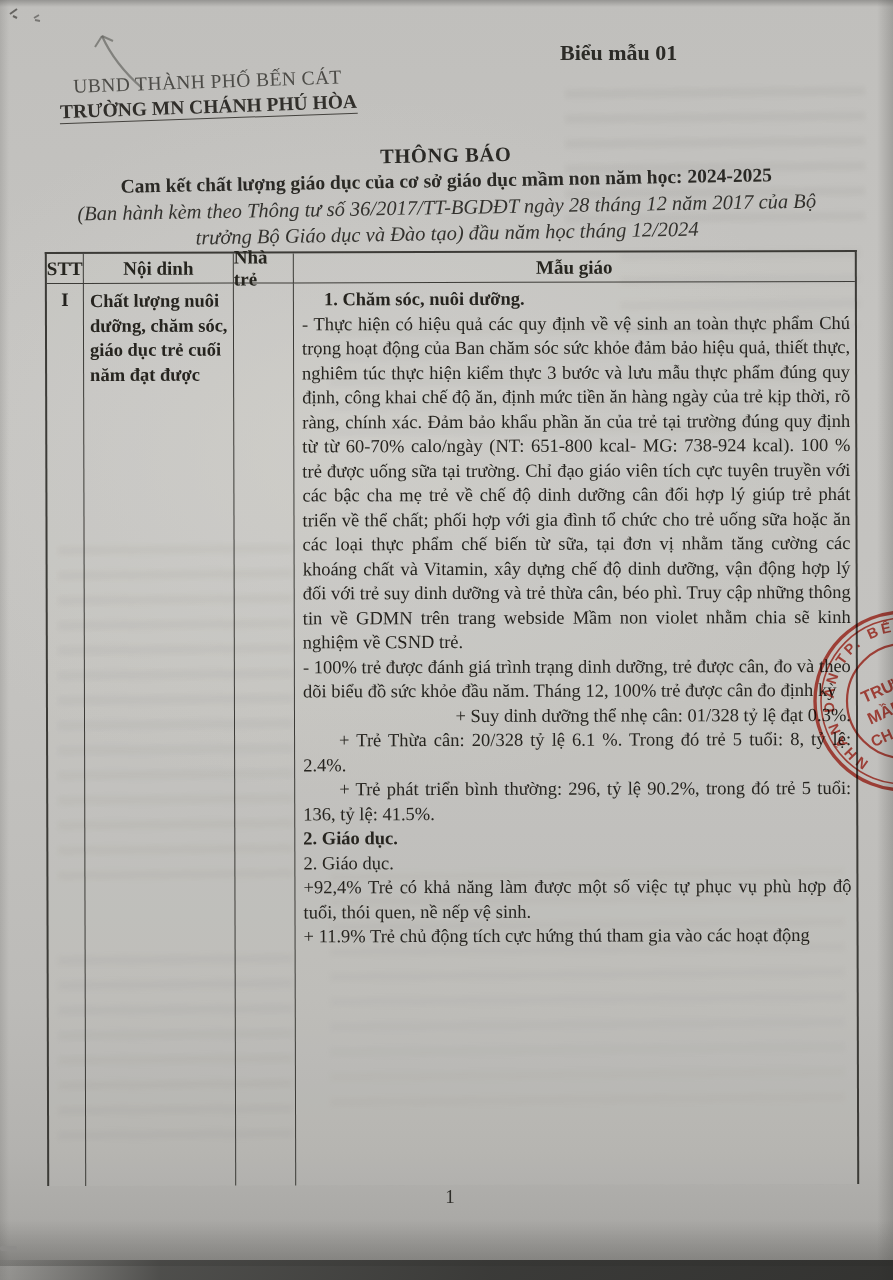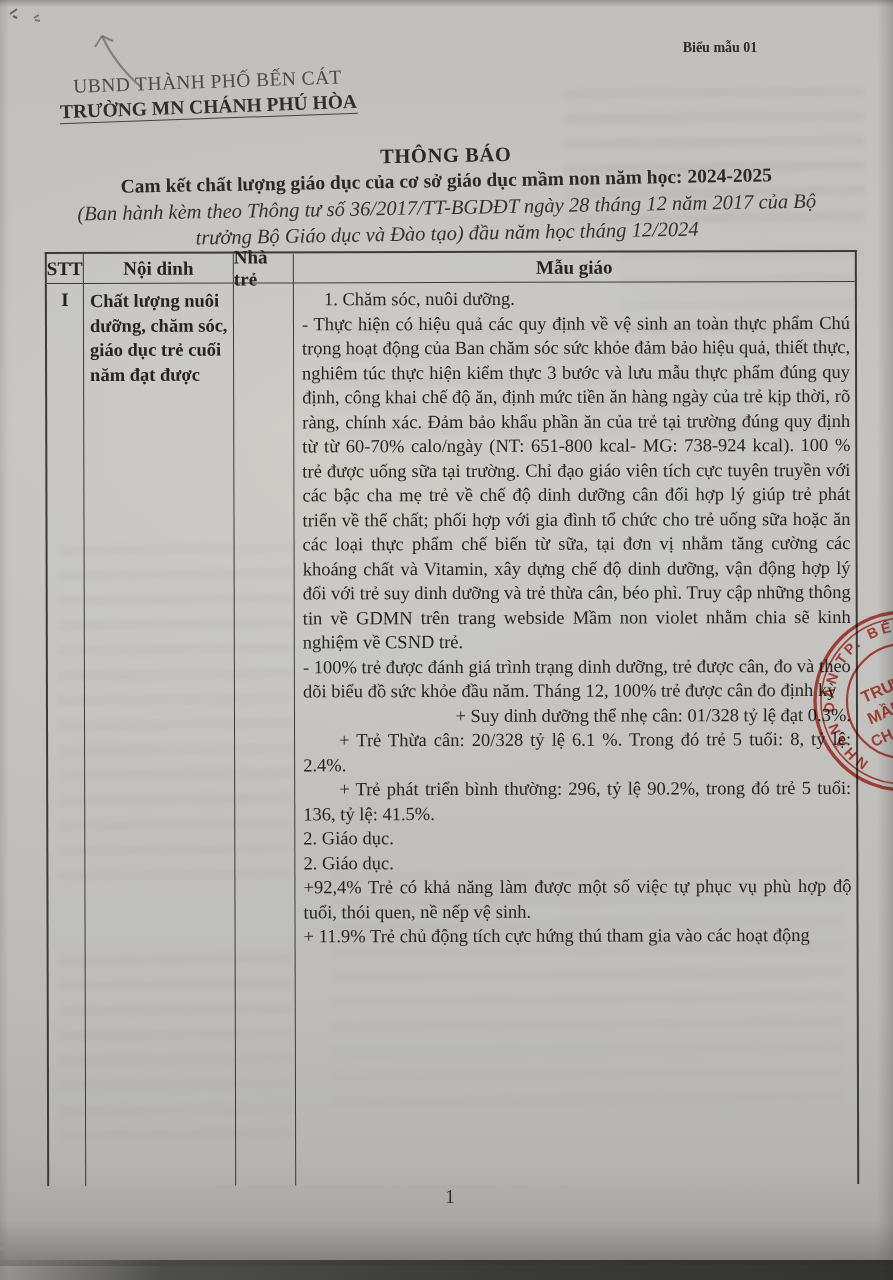--- a/index.html
+++ b/index.html
@@ -31,22 +31,22 @@
     background:repeating-linear-gradient(180deg,rgba(122,120,114,.20) 0 9px,rgba(122,120,114,0) 9px 25px);}
   .b1{left:565px;top:88px;width:300px;height:150px;opacity:.42;}
   .b2{left:330px;top:325px;width:510px;height:115px;opacity:.30;}
   .b3{left:58px;top:545px;width:235px;height:340px;opacity:.40;}
   .b4{left:330px;top:870px;width:515px;height:250px;opacity:.26;}
   .b5{left:58px;top:955px;width:235px;height:195px;opacity:.36;}
   .b6{left:620px;top:250px;width:240px;height:80px;opacity:.35;}
 
   .pen-marks{position:absolute;left:4px;top:2px;}
 
-  .form-label{position:absolute;left:560px;top:40px;width:320px;text-align:center;
-    font-weight:bold;font-size:14px;color:#2c2b27;}
+  .form-label{position:absolute;left:560px;top:40px;width:320px;text-align:left;
+    font-weight:bold;font-size:22px;color:#2c2b27;}
   .org{position:absolute;left:40px;top:71px;width:336px;text-align:center;
     transform:rotate(-2deg);}
   .org-1{font-size:19.5px;color:#4c4b47;letter-spacing:.4px;white-space:nowrap;}
   .org-2{font-size:19.5px;font-weight:bold;color:#312f2b;white-space:nowrap;margin-top:3px;}
   .org-2 span{border-bottom:1.6px solid #44423e;padding-bottom:1px;}
 
   .titles{position:absolute;left:0;top:144px;width:893px;text-align:center;transform:rotate(-1deg);}
   .doc-title{font-size:20.5px;font-weight:bold;letter-spacing:.6px;color:#2a2925;}
   .doc-subtitle{font-size:19.5px;font-weight:bold;margin-top:3px;color:#2a2925;}
   .legal{font-style:italic;font-size:20.5px;line-height:26px;margin-top:2px;color:#33322e;}
@@ -58,21 +58,21 @@
     transform:rotate(-.15deg);background:rgba(205,204,200,.12);}
   .cell{border-right:1.6px solid #3c3b37;box-sizing:border-box;}
   .cell:nth-child(4n){border-right:none;}
   .th{border-bottom:1.8px solid #3c3b37;font-weight:bold;font-size:19px;
     display:flex;align-items:center;justify-content:center;color:#26251f;}
   .td{padding-top:5px;}
   .td-stt{text-align:center;font-weight:bold;font-size:19px;}
   .td-nd{font-weight:bold;font-size:18.5px;line-height:24.5px;padding:5px 4px 0 6px;color:#26241f;}
   .td-mg{font-size:18.5px;line-height:24.5px;padding:4px 5px 0 8px;color:#26241f;}
   .td-mg p{margin:0;}
-  .td-mg .bold{font-weight:normal;}
+  .td-mg .bold{font-weight:bold;}
   .td-mg .indent{text-indent:36px;text-align:right;}
   .td-mg .indent1{text-indent:22px;}
   .td-mg .justify{text-align:justify;}
 
   .stamp{position:absolute;left:790px;top:598px;width:230px;height:215px;
     opacity:.88;mix-blend-mode:multiply;}
   .page-number{position:absolute;left:425px;top:1186px;width:50px;text-align:center;
     font-size:19px;color:#2e2d29;}
 </style>
 </head>

